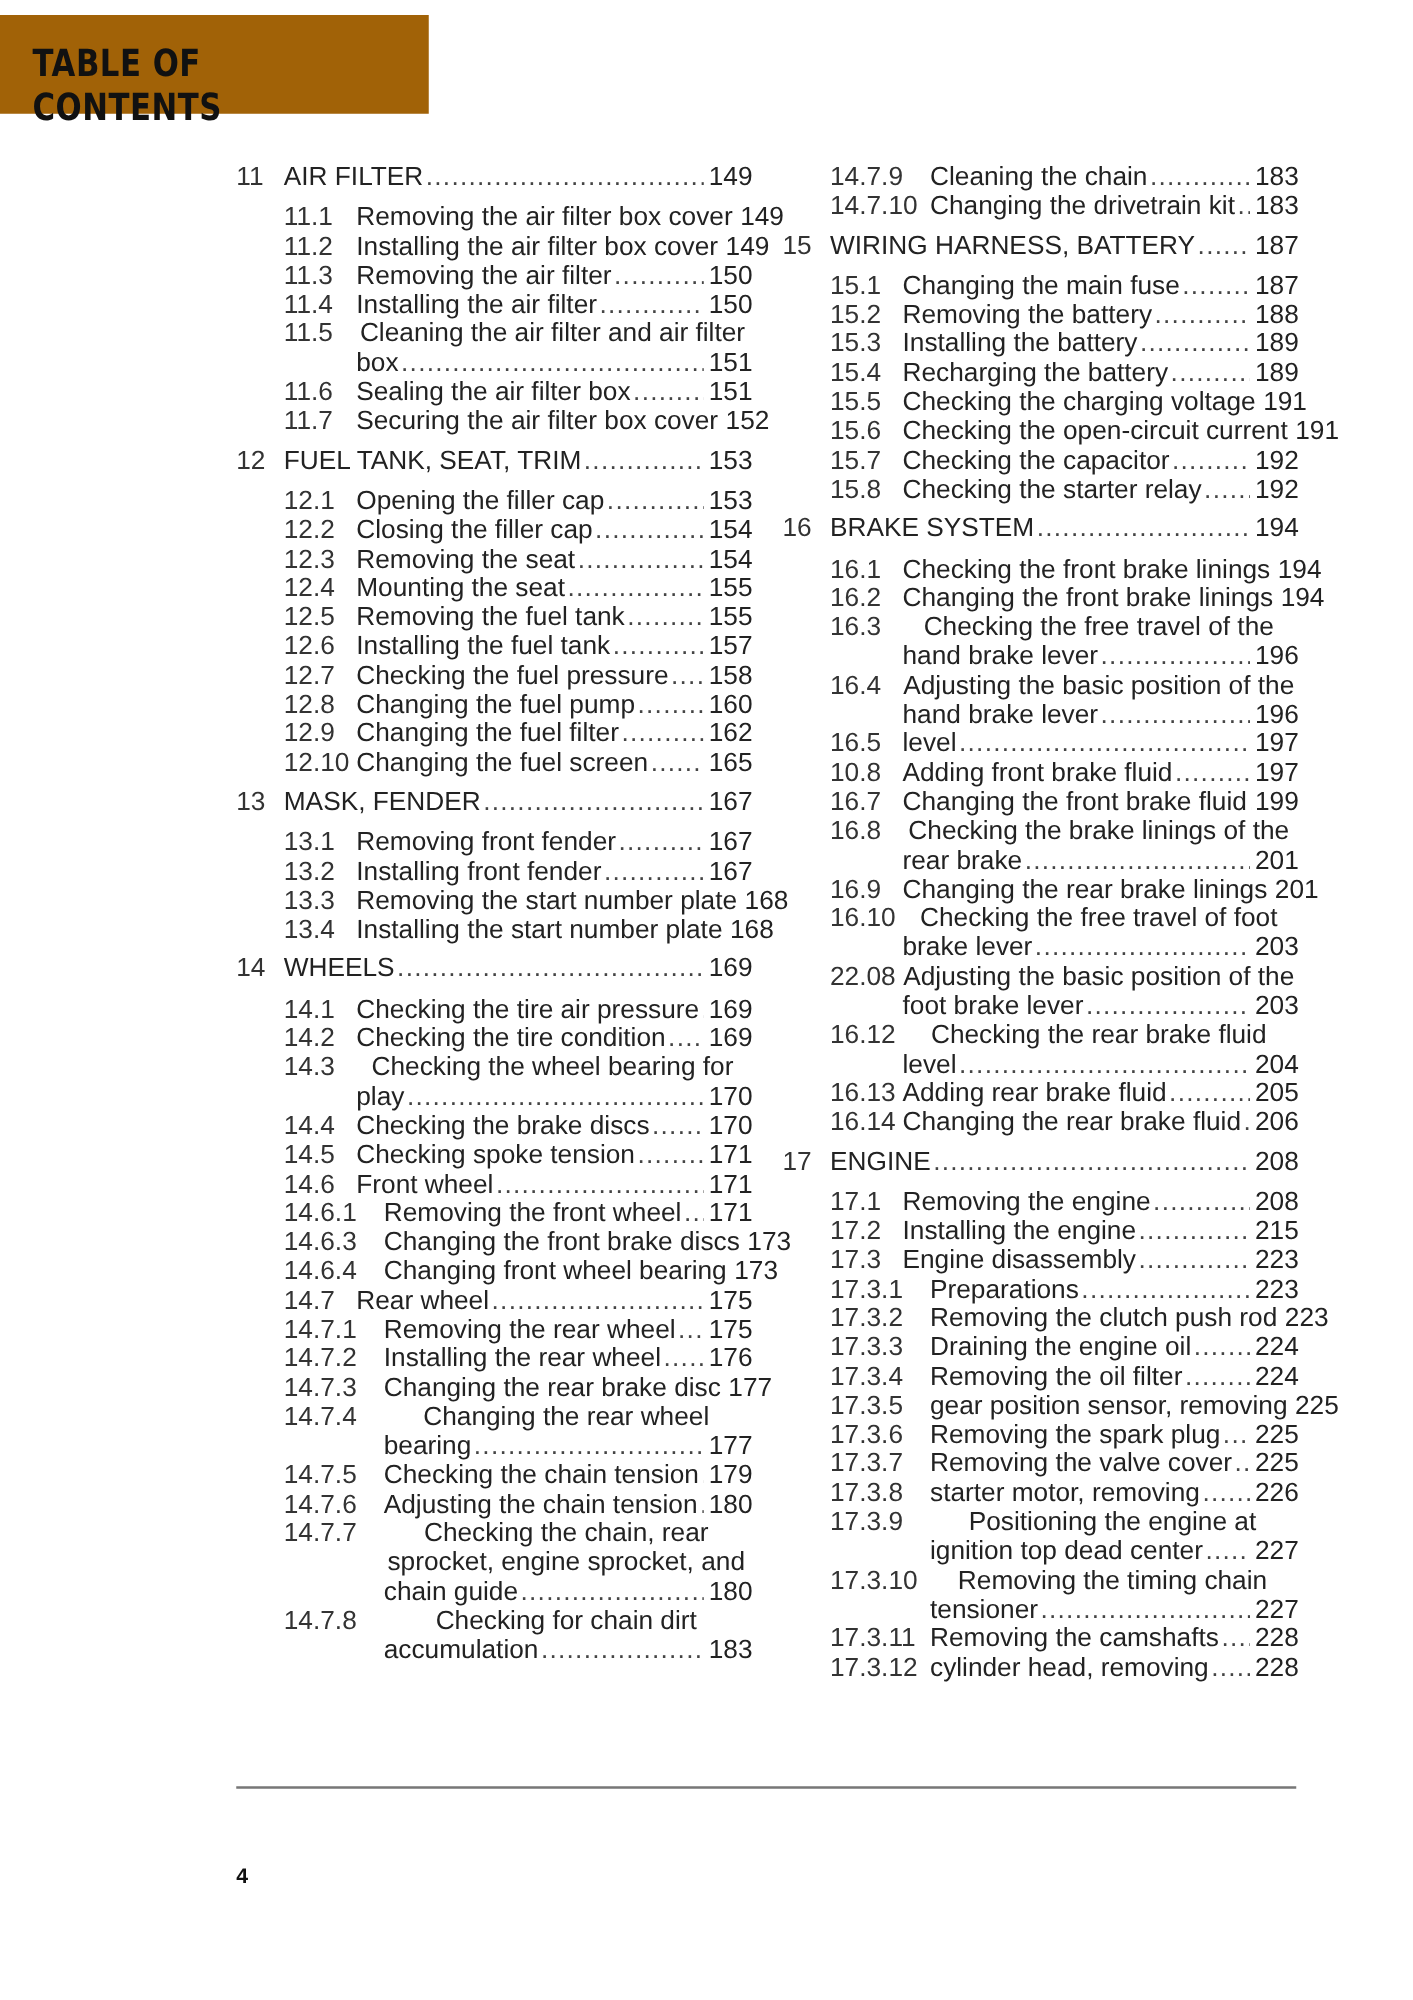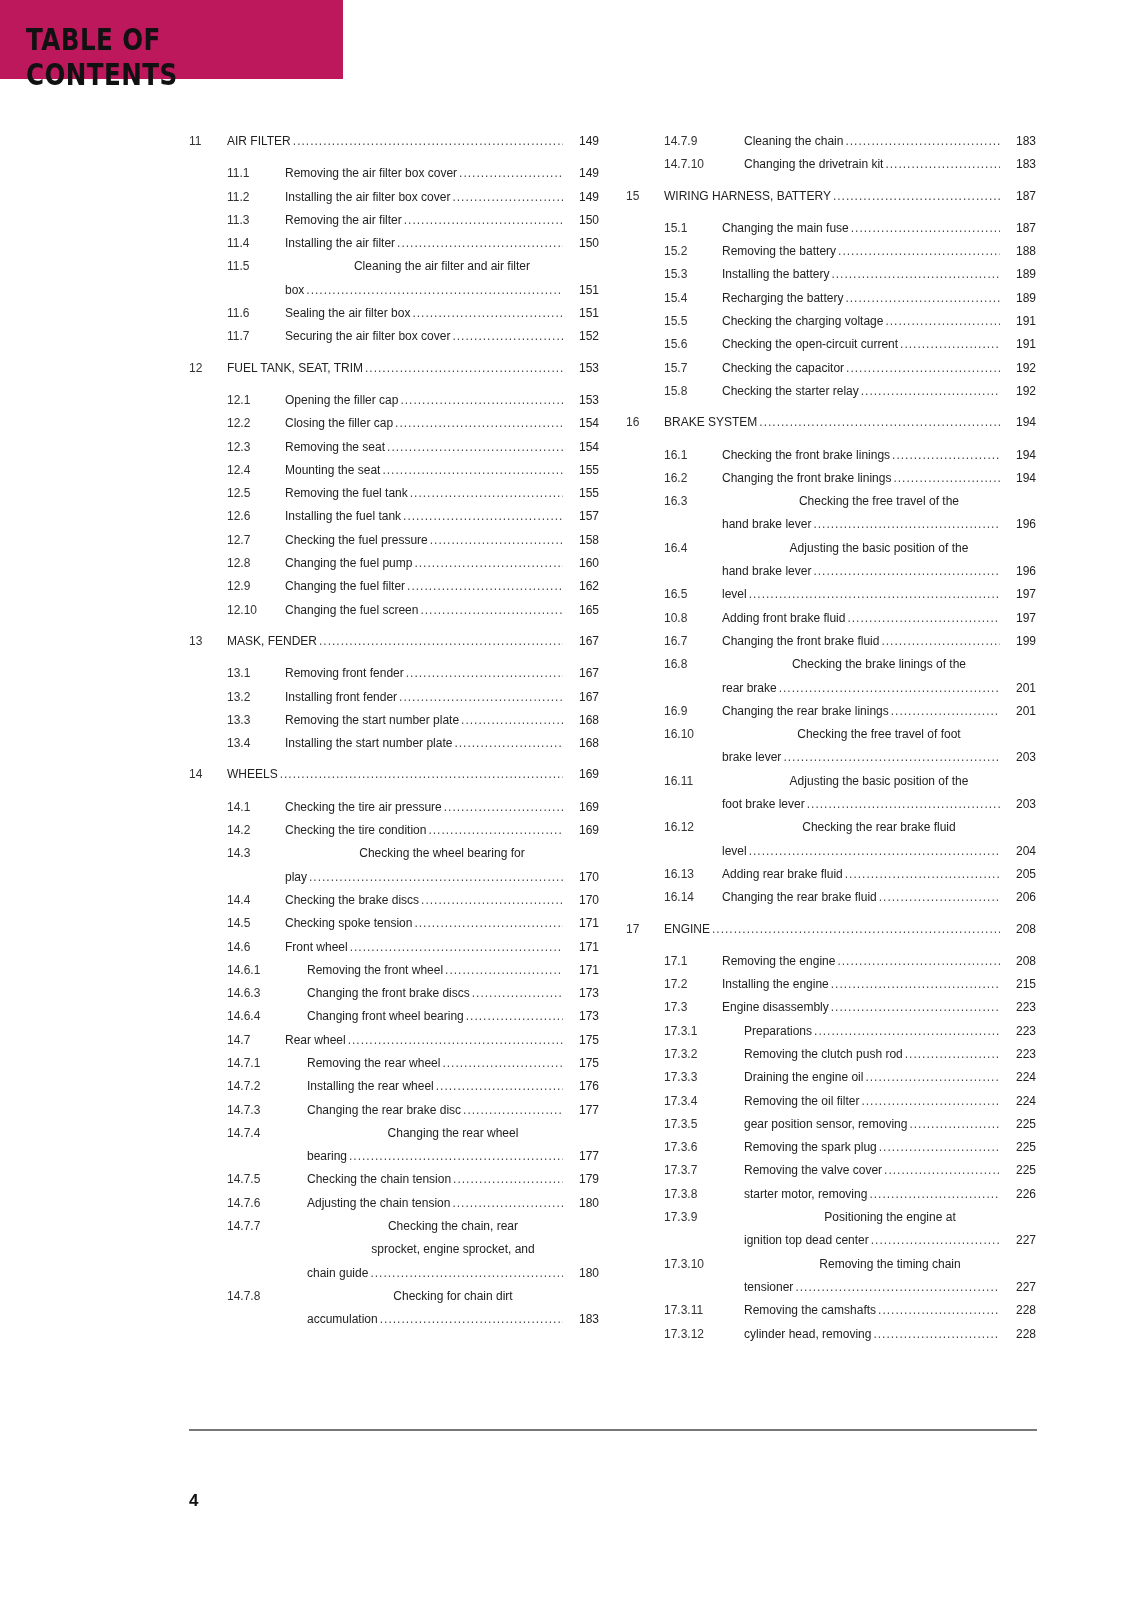--- a/index.html
+++ b/index.html
@@ -1,30 +1,30 @@
 <!DOCTYPE html>
 <html><head>
   <meta charset="utf-8">
   <style>
     html, body { margin: 0; padding: 0; background: #ffffff; }
     body {
       width: 1130px; height: 1600px; position: relative; overflow: hidden;
       font-family: "Liberation Sans", sans-serif; color: #222;
     }
     .header-box {
-      position: absolute; left: 0; top: 0; width: 343px; height: 79px;
-      background: #be185d;
+      position: absolute; left: 0; top: 12px; width: 343px; height: 79px;
+      background: #a16207;
     }
     .header-title {
       position: absolute; left: 26px; top: 22px;
       font-family: "DejaVu Sans", sans-serif; font-weight: bold;
       font-size: 30px; letter-spacing: 0.5px; color: #111;
       transform: scaleX(0.82); transform-origin: left top;
     }
-    .col { position: absolute; top: 130px; width: 410px; font-size: 12px; }
+    .col { position: absolute; top: 130px; width: 410px; font-size: 21px; }
     .col-left { left: 189px; }
     .col-right { left: 626px; }
 
     .entry { position: relative; line-height: 23.3px; }
     .entry.chapter { margin-top: 8px; margin-bottom: 9px; }
     .entry.chapter.first { margin-top: 0; }
     .num { position: absolute; left: 0; top: 0; color: #333; }
     .text-wrap { display: block; }
     .chapter .num { left: 0; }
     .chapter .text-wrap { margin-left: 38px; }
@@ -720,21 +720,21 @@
       <div class="text-wrap">
         <span class="line-first">Checking the free travel of foot</span>
         <div class="line-last">
           <span class="t">brake lever</span>
           <span class="dots"></span>
           <span class="pg">203</span>
         </div>
       </div>
     </div>
     <div class="entry lvl2">
-      <span class="num">16.11</span>
+      <span class="num">22.08</span>
       <div class="text-wrap">
         <span class="line-first">Adjusting the basic position of the</span>
         <div class="line-last">
           <span class="t">foot brake lever</span>
           <span class="dots"></span>
           <span class="pg">203</span>
         </div>
       </div>
     </div>
     <div class="entry lvl2">

